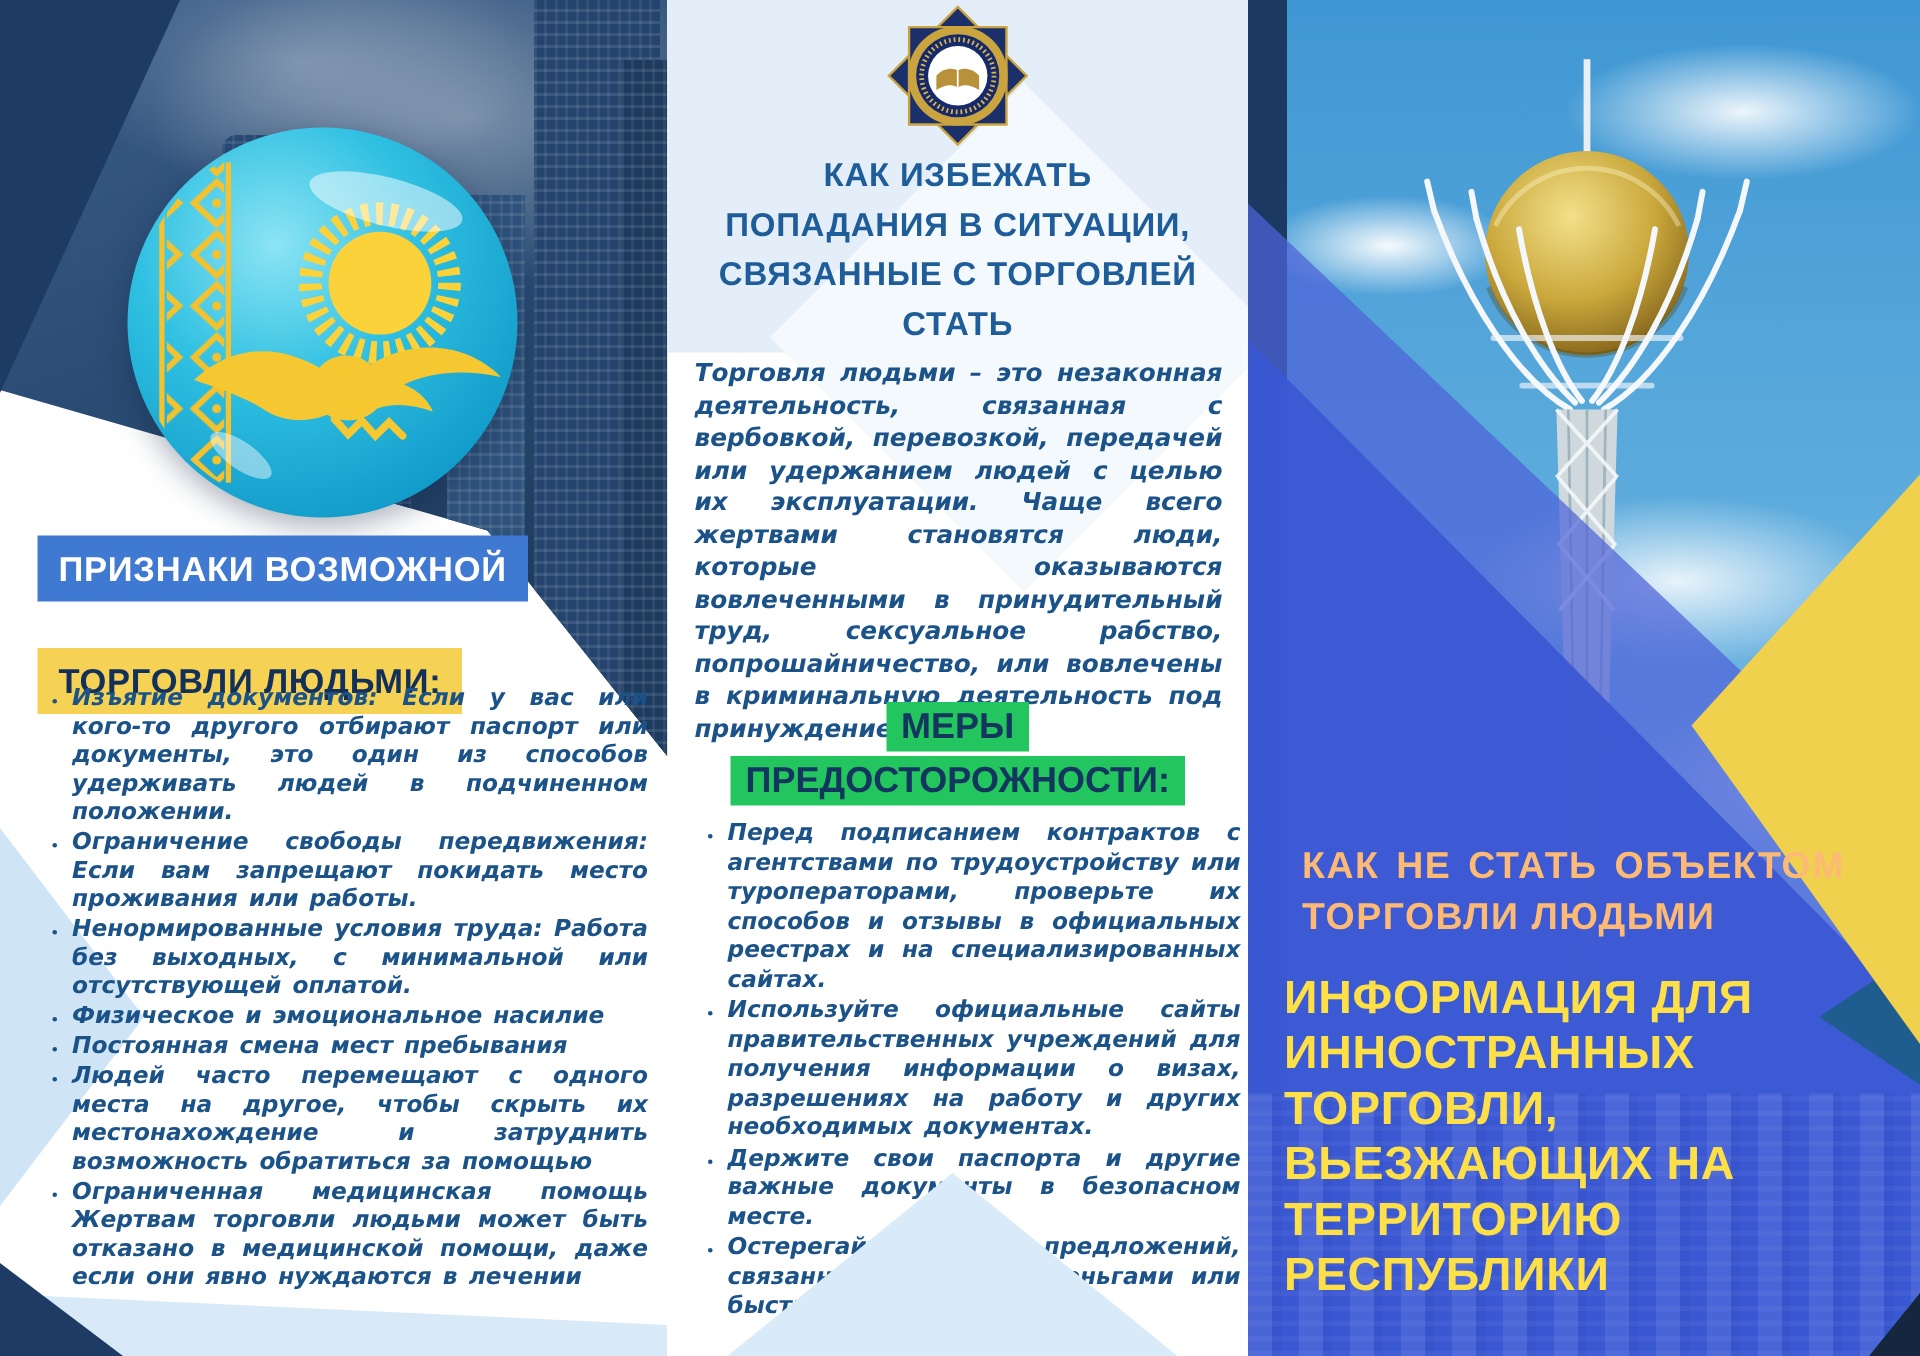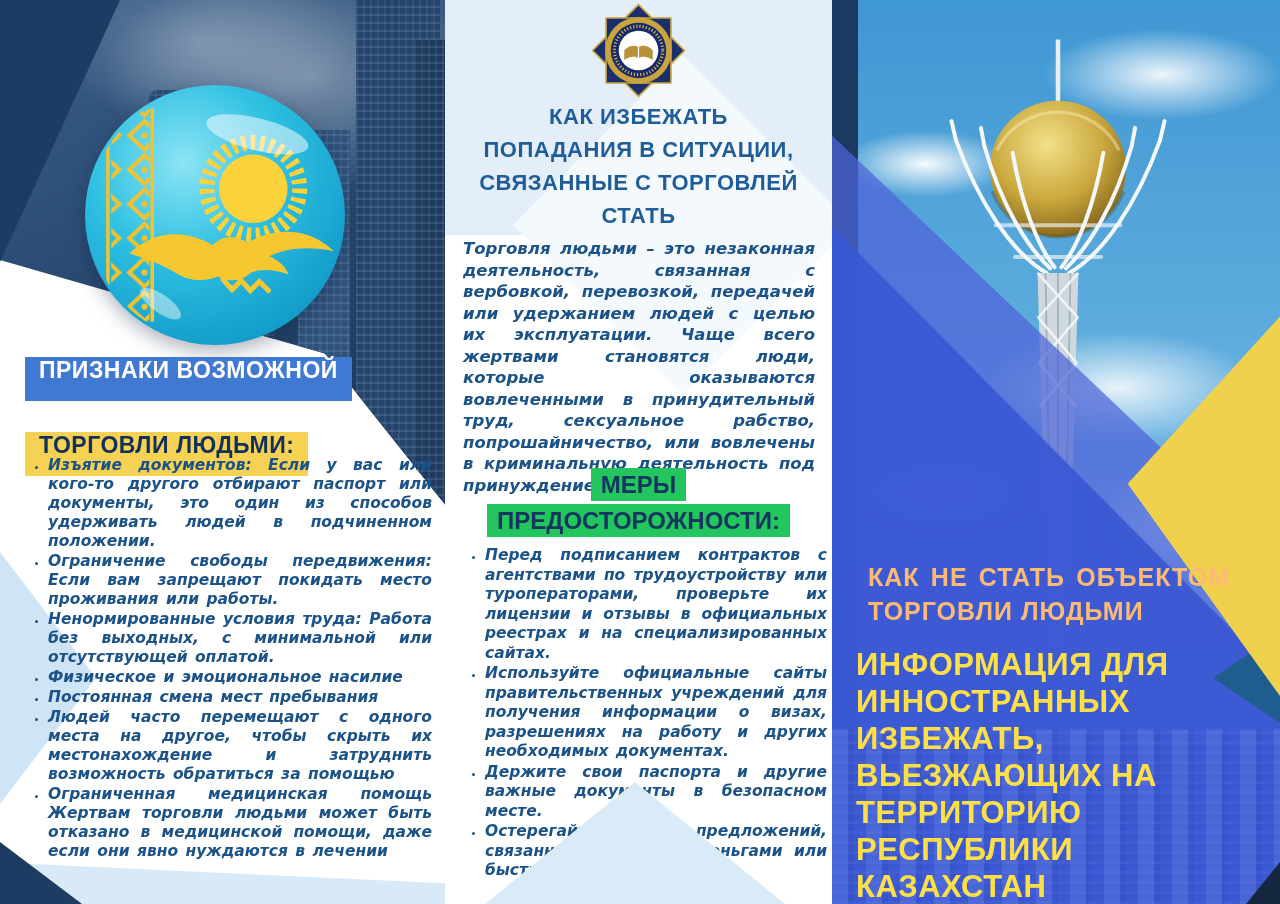--- a/index.html
+++ b/index.html
@@ -23,21 +23,21 @@
   .b2{left:238px;width:36px;height:310px;background-color:#223f66;}
   .b3{left:298px;width:52px;height:390px;background-color:#2e527c;}
   .b4{left:356px;width:84px;height:520px;background-color:#24446d;}
   .b5{left:414px;width:31px;height:480px;background-color:#1d3a5f;}
   .b6{left:116px;width:30px;height:265px;background-color:#203d63;}
   .lp-corner{position:absolute;left:0;top:0;width:120px;height:262px;background:#1e3c63;
     clip-path:polygon(0 0,100% 0,0 100%);}
   .lp-pale-tri{position:absolute;left:0;top:552px;width:96px;height:252px;background:#cfe4f5;
     clip-path:polygon(0 0,100% 50%,0 100%);}
   .flag{position:absolute;left:84px;top:84px;width:262px;height:262px;filter:drop-shadow(0 6px 10px rgba(10,30,60,.35));}
-  .band{position:absolute;left:25px;height:44px;display:flex;align-items:flex-start;padding:0 14px;
+  .band{position:absolute;left:25px;height:44px;display:flex;align-items:center;padding:0 14px;
     font-weight:bold;font-size:23px;letter-spacing:.5px;white-space:nowrap;}
   .band-blue{top:357px;background:#4079d2;color:#ffffff;}
   .band-yellow{top:408px;background:#f5d154;color:#13305a;margin-top:24px;}
   .blist{position:absolute;left:30px;top:456px;width:402px;margin:0;padding:0 0 0 18px;
     font-family:"DejaVu Sans",sans-serif;font-style:italic;font-weight:bold;
     font-size:15.5px;line-height:19px;color:#1b5389;text-align:justify;word-spacing:2px;}
   .blist li{margin:0 0 1px 0;}
   .blist li::marker{font-size:11px;}
   .lp-bottom-strip{position:absolute;left:0;bottom:0;width:445px;height:46px;background:#d8e9f7;
     clip-path:polygon(0 10%,100% 55%,100% 100%,0 100%);}
@@ -187,21 +187,21 @@
       </div>
 
     <p class="mp-intro">Торговля людьми – это незаконная деятельность, связанная с вербовкой, перевозкой, передачей или удержанием людей с целью их эксплуатации. Чаще всего жертвами становятся люди, которые оказываются вовлеченными в принудительный труд, сексуальное рабство, попрошайничество, или вовлечены в криминальную деятельность под принуждением.</p>
 
     <div class="measures">
         <div><span class="ybg">МЕРЫ</span></div>
         <div><span class="ybg">ПРЕДОСТОРОЖНОСТИ:</span></div>
       </div>
 
     <ul class="mlist">
-        <li>Перед подписанием контрактов с агентствами по трудоустройству или туроператорами, проверьте их лицензии и отзывы в официальных реестрах и на специализированных сайтах.</li>
+        <li>Перед подписанием контрактов с агентствами по трудоустройству или туроператорами, проверьте их способов и отзывы в официальных реестрах и на специализированных сайтах.</li>
         <li>Используйте официальные сайты правительственных учреждений для получения информации о визах, разрешениях на работу и других необходимых документах.</li>
         <li>Держите свои паспорта и другие важные документы в безопасном месте.</li>
         <li>Остерегайтесь предложений, связанных с легкими деньгами или быстрым обогащением.</li>
       </ul>
 
     <div class="mp-bottom-tri"></div>
   </div>
 
   <div class="panel-right">
     <div class="rp-photo">
@@ -250,21 +250,20 @@
     <div class="rp-overlay-a"></div>
     <div class="rp-overlay-b"></div>
     <div class="rp-silhouette"></div>
     <div class="rp-teal-wedge"></div>
     <div class="rp-yellow-tri"></div>
 
     <p class="rp-title">КАК НЕ СТАТЬ ОБЪЕКТОМ ТОРГОВЛИ ЛЮДЬМИ</p>
 
     <div class="rp-subtitle">
         <div>ИНФОРМАЦИЯ ДЛЯ</div>
-        <div>ИННОСТРАННЫХ ИЗБЕЖАТЬ,</div>
+        <div>ИННОСТРАННЫХ ТОРГОВЛИ,</div>
         <div>ВЬЕЗЖАЮЩИХ НА</div>
         <div>ТЕРРИТОРИЮ РЕСПУБЛИКИ</div>
-        <div>КАЗАХСТАН</div>
       </div>
 
     <div class="rp-corner"></div>
   </div>
 </div>
 
 </body></html>

